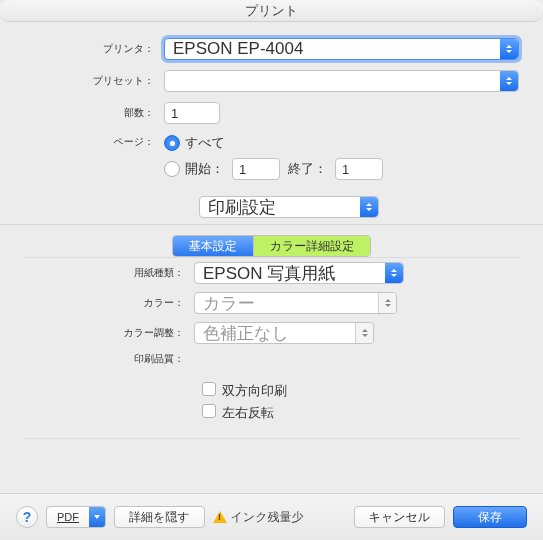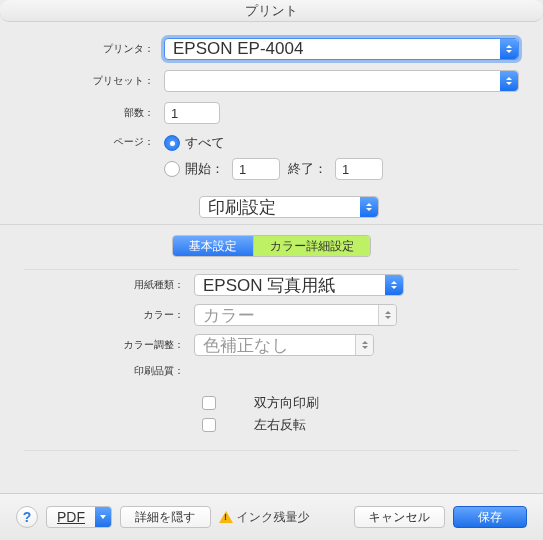--- a/index.html
+++ b/index.html
@@ -19,35 +19,35 @@
   .select.muted .cap::before { border-bottom-color:#888; }
   .select.muted .cap::after { border-top-color:#888; }
   .select.muted { color: #9a9a9a; }
   input.num { width: 48px; height: 22px; border:1px solid #c4c4c4; border-radius:4px; padding:0 6px; font-size:13px; background:#fff; color:#333; }
   input.num.wide { width: 56px; }
   .radio-row { display: flex; align-items: center; margin-bottom:6px; }
   .radio { width:16px; height:16px; border-radius:50%; border:1px solid #b0b0b0; background:#fff; display:inline-flex; align-items:center; justify-content:center; margin-right:5px; }
   .radio.checked { background: radial-gradient(#5aa2ff,#1f6fe8); border-color:#1f6fe8; }
   .radio.checked::after { content:""; width:5px; height:5px; border-radius:50%; background:#fff; }
   .settings-panel { background:#ececec; border-top:1px solid #d6d6d6; margin: 6px -24px 0 -24px; padding: 10px 24px 0 24px; }
-  .seg { display:inline-flex; border:1px solid #c0c0c0; border-radius:4px; overflow:hidden; height:22px; margin-bottom:12px; }
+  .seg { display:inline-flex; border:1px solid #c0c0c0; border-radius:4px; overflow:hidden; height:22px; }
   .seg .seg-btn { padding:0 16px; font-size:12px; display:flex; align-items:center; background:#bef264; cursor:default; }
   .seg .seg-btn.active { background: linear-gradient(#6caaff,#2a77f0); color:#fff; }
   .seg .seg-btn + .seg-btn { border-left:1px solid #c0c0c0; }
   .panel-inner { background:#ececec; border:1px solid #dcdcdc; border-left:none; border-right:none; padding:4px 0 12px 0; }
   .panel-inner .row { margin-bottom:8px; }
   .panel-inner .row .lbl { width:170px; }
-  .check { display:flex; align-items:center; margin-left:178px; margin-bottom:4px;gap:32px;}
+  .check { display:flex; align-items:flex-start; margin-left:178px; margin-bottom:4px;}
   .checkbox { width:14px; height:14px; border:1px solid #b0b0b0; border-radius:3px; background:#fff; margin-right:6px; }
   .footer { display:flex; align-items:center; gap:8px; padding:12px 16px; border-top:1px solid #d0d0d0; background:linear-gradient(#f4f4f4,#e8e8e8); }
   .btn { height:22px; padding:0 14px; border:1px solid #c4c4c4; border-radius:4px; background:linear-gradient(#ffffff,#f3f3f3); font-size:12px; display:inline-flex; align-items:center; cursor:default; }
   .btn.primary { background: linear-gradient(#63a5ff,#1f6fe8); border-color:#1a5fd0; color:#fff; padding:0 24px; }
   .help { width:22px; height:22px; border-radius:50%; border:1px solid #c4c4c4; background:linear-gradient(#fff,#f0f0f0); display:flex; align-items:center; justify-content:center; color:#2f7be0; font-weight:bold; font-size:14px; }
   .pdf-btn { display:inline-flex; align-items:center; border:1px solid #c4c4c4; border-radius:4px; height:22px; background:linear-gradient(#fff,#f2f2f2); overflow:hidden; }
-  .pdf-btn .pdf-label { padding:0 10px; font-size:14px;text-decoration:underline; }
+  .pdf-btn .pdf-label { padding:0 10px; font-size:11px;text-decoration:underline; }
   .pdf-btn .pdf-cap { width:16px; height:100%; background:linear-gradient(#5ea4ff,#1f6fe8); display:flex; align-items:center; justify-content:center; }
   .pdf-btn .pdf-cap::after { content:""; width:0; height:0; border-left:3px solid transparent; border-right:3px solid transparent; border-top:4px solid #fff; }
   .warn-icon { display:inline-block; width:0; height:0; border-left:7px solid transparent; border-right:7px solid transparent; border-bottom:12px solid #f7b70f; position:relative; margin-right:4px; }
   .warn-icon::after { content:"!"; position:absolute; left:-2px; top:1px; font-size:9px; color:#5a3b00; font-weight:bold; width:4px; text-align:center; }
   .ink-warning { display:inline-flex; align-items:center; font-size:12px; color:#444; }
   .spacer { flex:1; }
 </style>
 </head>
 <body>
 

